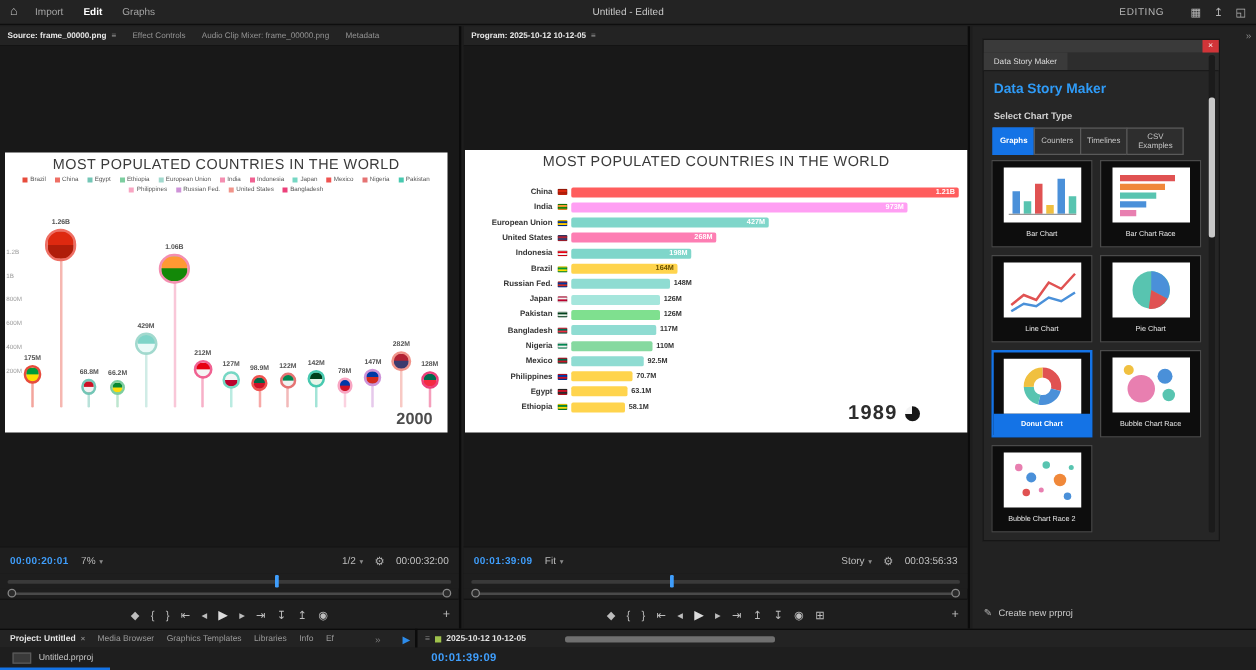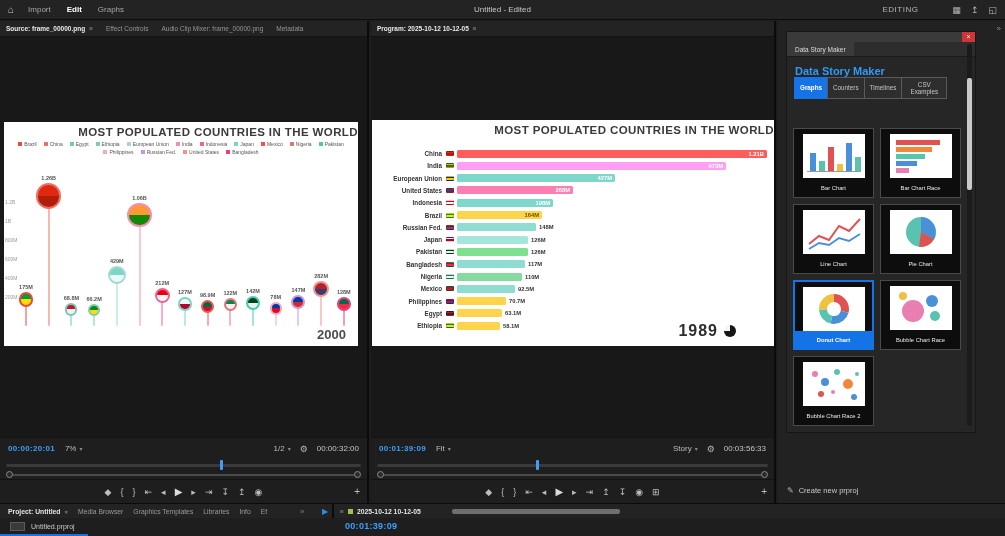--- a/index.html
+++ b/index.html
@@ -6,41 +6,41 @@
   html,body{background:#111;font-family:"Liberation Sans",sans-serif}
   .app{position:relative;width:1005px;height:536px;background:#1d1d1d;overflow:hidden;color:#ccc}
 
   
   .topbar{position:absolute;left:0;top:0;width:100%;height:20px;background:#232323;border-bottom:1px solid #0e0e0e;display:flex;align-items:center;padding:0 8px;font-size:8px;z-index:5}
   .home{color:#c9c9c9;font-size:10px;margin-right:14px;line-height:1}
   .menu{display:flex;gap:16px}
   .menu .mi{color:#a5a5a5}
   .menu .mi.active{color:#fff;font-weight:bold}
   .win-title{position:absolute;left:50%;transform:translateX(-50%);color:#c9c9c9}
-  .topbar-right{margin-left:auto;display:flex;align-items:center;gap:24px;color:#b5b5b5}
+  .topbar-right{margin-left:auto;display:flex;align-items:center;gap:11px;color:#b5b5b5}
   .topbar-right .mode{letter-spacing:.5px}
   .tbi{font-size:9px;color:#b5b5b5}
 
   
   .panel{position:absolute;top:21px;height:482px;background:#1e1e1e}
   #source-panel{left:0;width:369px;border-right:2px solid #0b0b0b}
   #program-panel{left:371px;width:405px;border-right:2px solid #0b0b0b}
   #extension-panel{left:778px;width:227px;background:#222}
 
   .tabbar{height:16px;background:#232323;display:flex;align-items:center;padding:0 6px;gap:13px;font-size:6.5px;border-bottom:1px solid #131313;overflow:hidden;white-space:nowrap}
   .tab{color:#949494}
   .tab.active{color:#e8e8e8;font-weight:bold}
   .menu-ic{color:#8a8a8a;margin-left:4px;font-weight:normal}
 
   .viewer{position:absolute;left:0;right:0;top:16px;bottom:66px;background:#181818;overflow:hidden}
   .frame{position:absolute;background:#fff;overflow:hidden}
   #src-frame{left:4px;top:85px;width:354px;height:224px}
   #prg-frame{left:1px;top:83px;width:402px;height:226px}
 
-  .c-title{margin-top:4px;text-align:right;font-size:11.5px;font-weight:bold;color:#3a3a3a;letter-spacing:.4px;white-space:nowrap}
+  .c-title{margin-top:4px;text-align:center;font-size:11.5px;font-weight:normal;color:#3a3a3a;letter-spacing:.4px;white-space:nowrap}
   
   #src-legend{display:flex;flex-wrap:wrap;justify-content:center;column-gap:7px;row-gap:2px;margin:3px auto 0;width:336px;font-size:5px;color:#555}
   .lg{display:flex;align-items:center;gap:2px;white-space:nowrap}
   .lg .sw{width:4px;height:4px;display:inline-block}
   #src-plot{position:absolute;left:14px;right:10px;top:46px;bottom:20px}
   .stem{position:absolute;bottom:0;width:2px;opacity:.5;border-radius:1px}
   .bub{position:absolute;border-radius:50%}
   .bval{position:absolute;font-size:5.5px;font-weight:bold;color:#555;transform:translateX(-50%);white-space:nowrap}
   .yax{position:absolute;left:-13px;font-size:5px;color:#9a9a9a;white-space:nowrap}
   #src-year{position:absolute;right:12px;bottom:4px;font-size:13px;font-weight:bold;color:#4c4c4c}
@@ -408,20 +408,21 @@
   <section class="panel" id="extension-panel">
     <span class="ext-overflow">»</span>
     <div class="ext-window">
       <div class="ext-titlebar">
         <span class="ext-close">×</span>
       </div>
       <div class="ext-tabstrip">
         <span class="ext-wtab">Data Story Maker</span>
       </div>
       <div class="ext-heading">Data Story Maker</div>
+      <div class="ext-section">Select Chart Type</div>
       <div class="ext-tabs" id="ext-tabs">
           <span class="ext-tab active">Graphs</span>
           <span class="ext-tab">Counters</span>
           <span class="ext-tab">Timelines</span>
           <span class="ext-tab">CSV Examples</span>
         </div>
       <div class="ext-cards" id="ext-cards">
           <div class="card">
      <div class="thumb">
               <svg viewBox="0 0 62 44" xmlns="http://www.w3.org/2000/svg">

